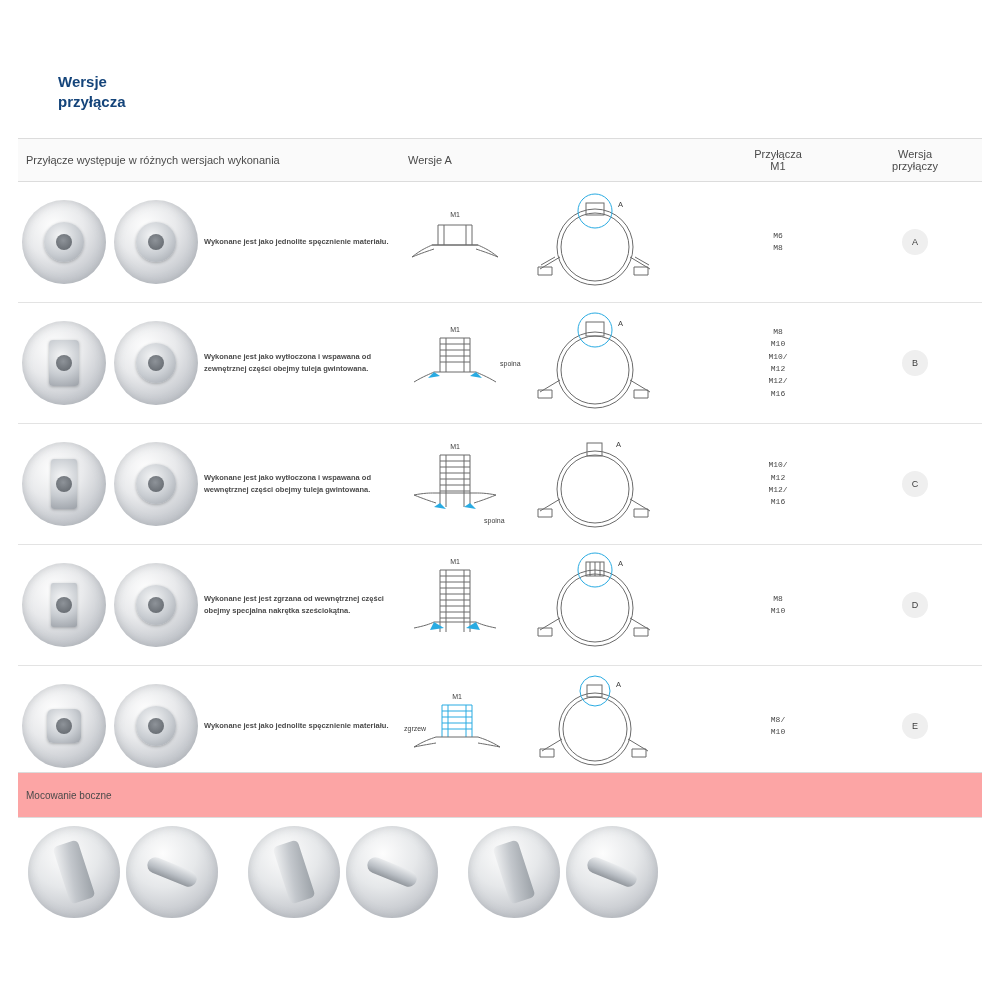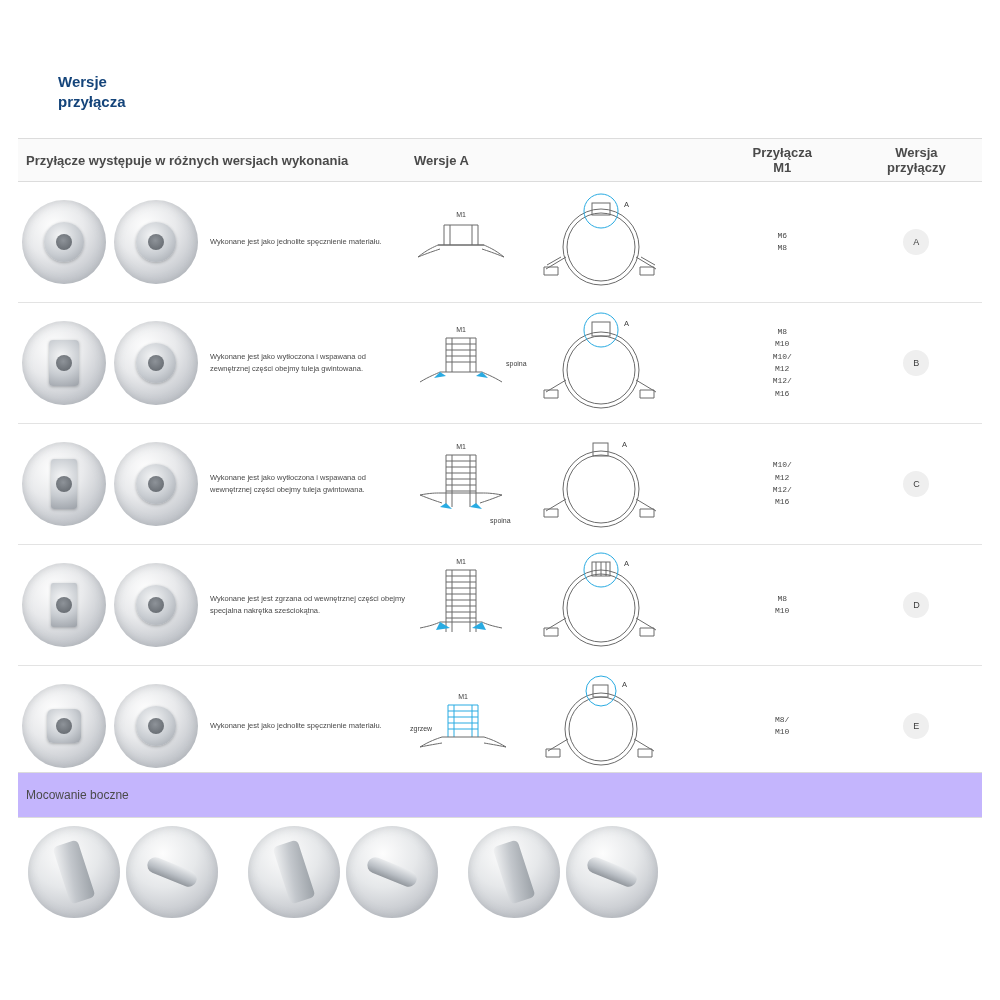--- a/index.html
+++ b/index.html
@@ -18,21 +18,21 @@
   }
   .title span{display:block;}
 
   table.main{
     position:absolute;left:18px;top:138px;width:964px;
     border-collapse:collapse;
   }
   table.main th, table.main td{padding:0;vertical-align:middle;}
 
   thead th{
-    font-size:13px;font-weight:bold;color:#4a4a4a;
+    font-size:11px;font-weight:normal;color:#4a4a4a;
     border-top:1px solid #dcdcdc;border-bottom:1px solid #dcdcdc;
     height:42px;background:#fafafa;margin-top:28px;
   }
   .col-desc{width:390px;text-align:left;padding-left:8px !important;}
   .col-view{width:300px;text-align:left;padding-left:8px !important;}
   .col-m1{width:140px;text-align:center;}
   .col-ver{width:134px;text-align:center;}
   .hdr2{display:block;}
 
   tbody tr{border-bottom:1px solid #e3e3e3;}
@@ -57,37 +57,37 @@
     width:16px;height:16px;border-radius:50%;
     background:radial-gradient(circle at 45% 40%, #8e9399 0%, #5d6268 100%);
   }
   .photo.v-b:before{width:30px;height:46px;border-radius:4px;}
   .photo.v-c:before{width:26px;height:50px;border-radius:3px;}
   .photo.v-d:before{width:26px;height:44px;border-radius:2px;}
   .photo.v-e:before{width:34px;height:34px;border-radius:6px;}
 
   .desc{
     font-size:7.5px;line-height:1.65;color:#4a4a4a;
-    padding-left:12px;width:196px;
+    padding-left:6px;width:196px;font-weight:bold;
   }
 
   .drawing{width:300px;height:110px;display:block;}
   .m1cell{font-size:8px;line-height:1.55;color:#4a4a4a;text-align:center;font-family:Liberation Mono, monospace;}
   .m1cell span{display:block;}
 
   .vercell{text-align:center;}
   .verbadge{
     display:inline-block;width:26px;height:26px;border-radius:50%;
     background:#efefef;color:#3d3d3d;font-size:9px;line-height:26px;text-align:center;
   }
 
   .side-head{
     position:absolute;left:18px;top:772px;width:964px;height:46px;
-    background:#c4b5fd;border-top:1px solid #dcdcdc;border-bottom:1px solid #dcdcdc;
-    font-size:12px;color:#4a4a4a;display:flex;align-items:center;padding-left:8px;
+    background:#fca5a5;border-top:1px solid #dcdcdc;border-bottom:1px solid #dcdcdc;
+    font-size:10px;color:#4a4a4a;display:flex;align-items:center;padding-left:8px;
     box-sizing:border-box;
   }
 
   .side-photos{position:absolute;left:28px;top:826px;display:flex;gap:6px;align-items:center;}
   .sp{
     width:92px;height:92px;border-radius:50%;
     background:radial-gradient(circle at 40% 30%, #fdfdfd 0%, #e6e8ea 40%, #c6c9ce 72%, #aeb2b8 100%);
     position:relative;overflow:hidden;box-shadow:inset 0 0 10px rgba(120,125,132,.3);
   }
   .sp:before{

